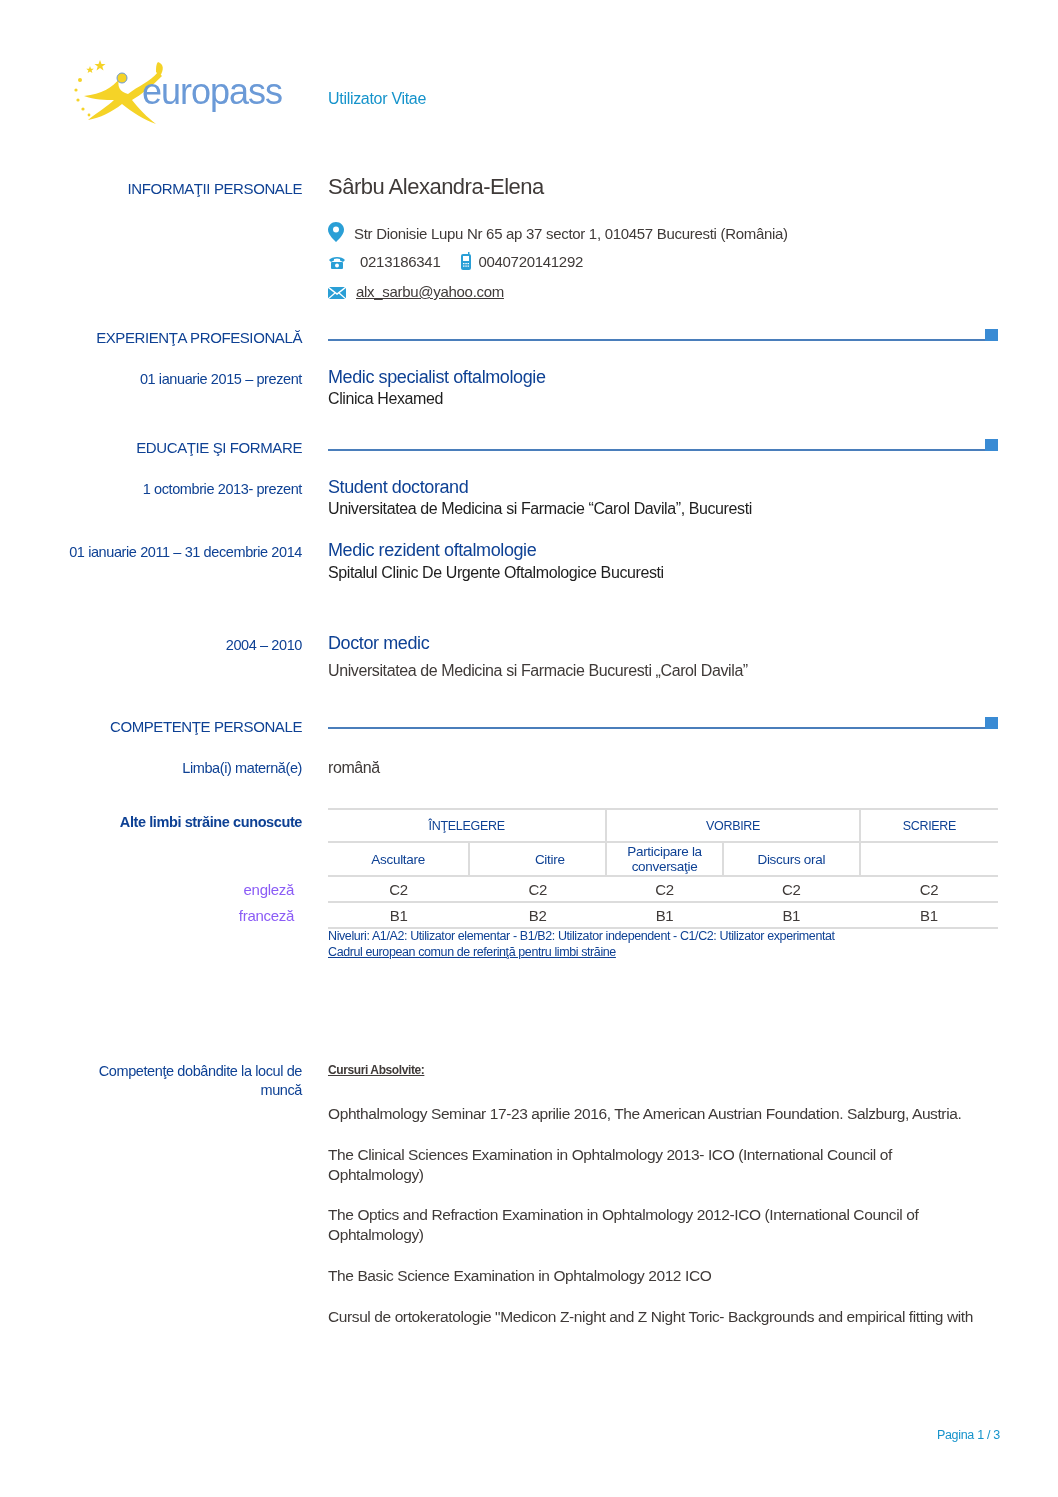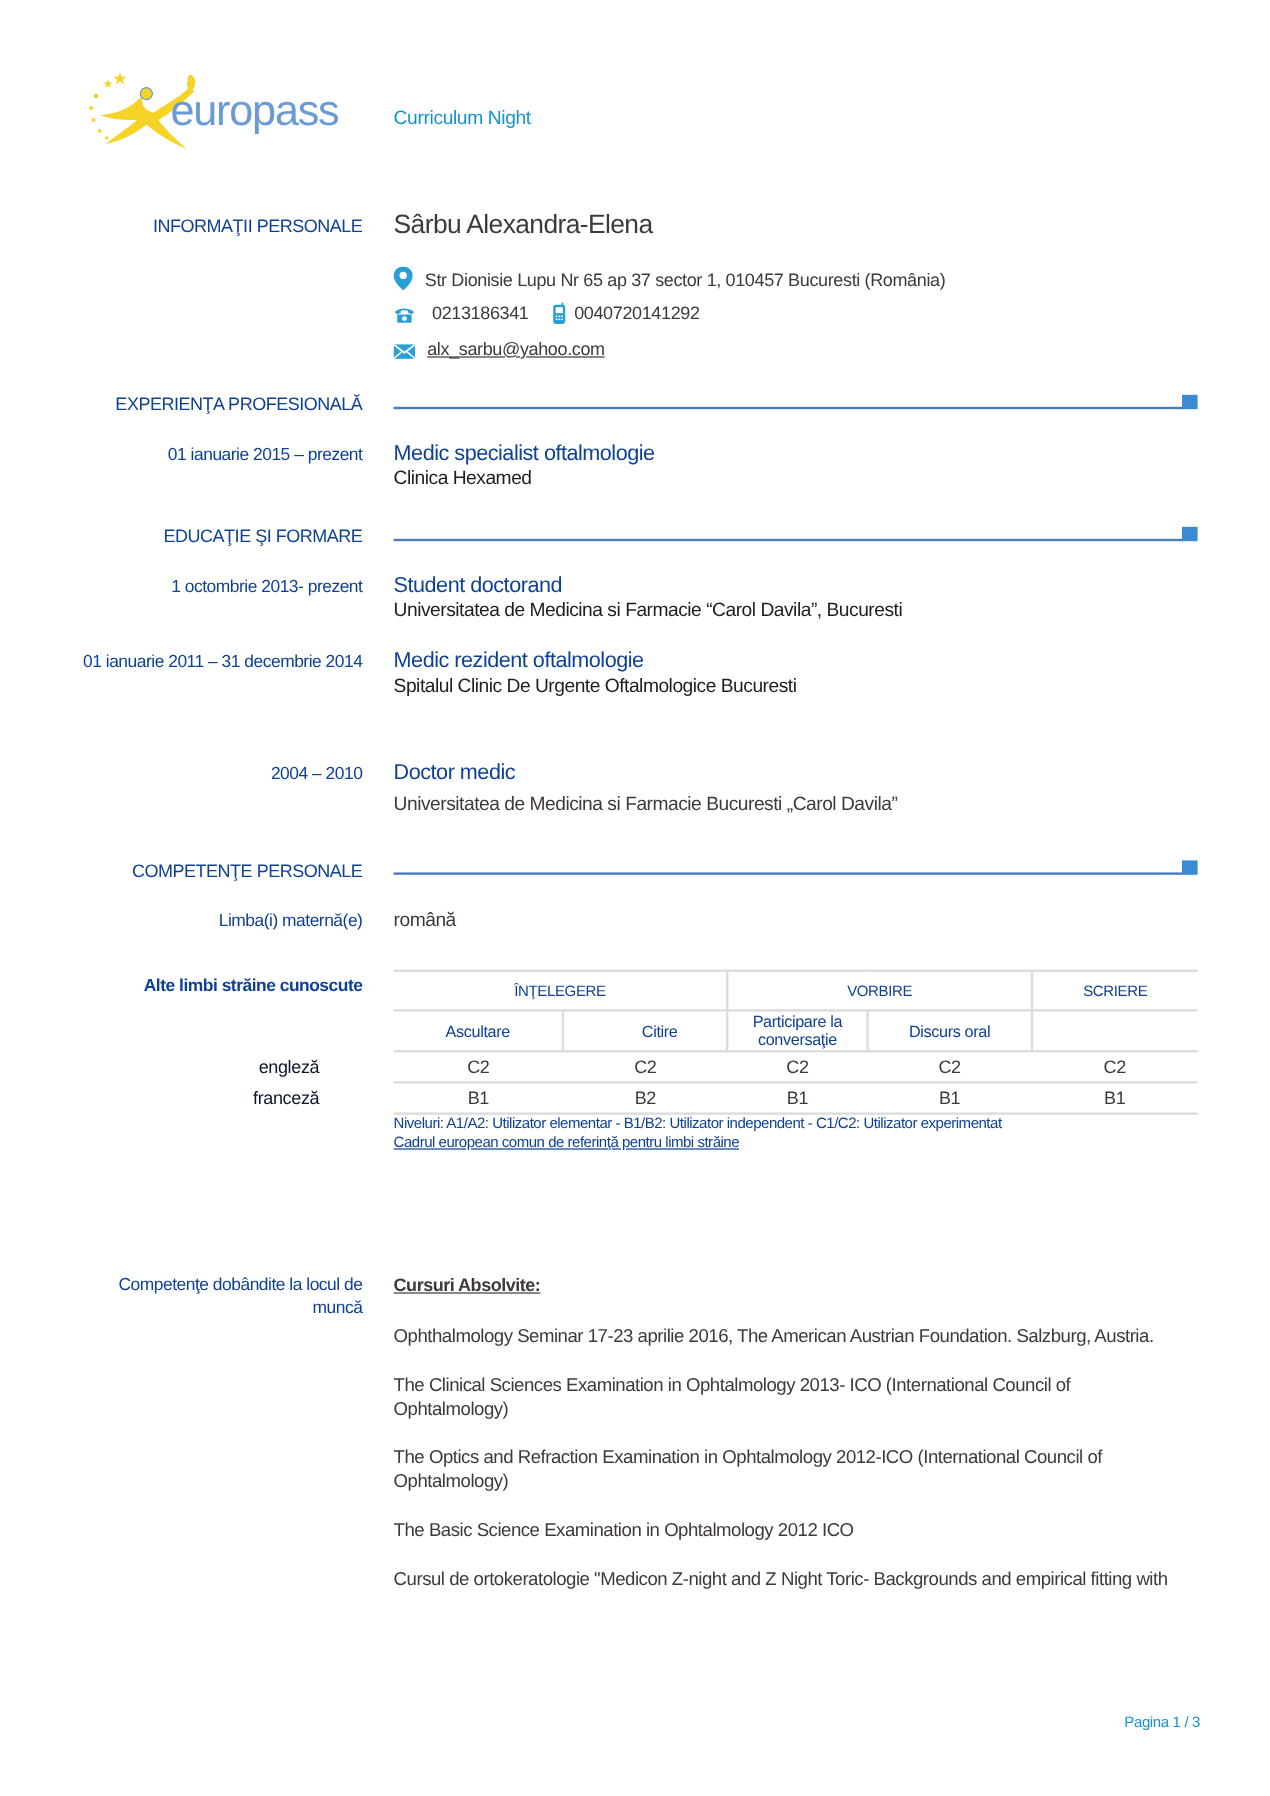--- a/index.html
+++ b/index.html
@@ -30,26 +30,26 @@
     .entry-sub { position: absolute; left: 328px; font-size: 16px; color: #1e1e1e; letter-spacing: -0.4px; }
     .entry-sub.light { color: #3f3a38; }
 
     
     #lang-table { position: absolute; left: 328px; top: 808px; width: 670px; border-collapse: collapse; font-size: 12.5px; color: #0e4194; }
     #lang-table td { text-align: center; vertical-align: middle; letter-spacing: -0.3px; }
     #lang-table tr.head1 td { height: 33px; border-top: 2px solid #dcdcdc; border-bottom: 2px solid #dcdcdc; }
     #lang-table tr.head2 td { height: 34px; border-bottom: 2px solid #dcdcdc; font-size: 13.5px; line-height: 15px; }
     #lang-table tr.lvl td { height: 26px; font-size: 15px; color: #3f3a38; border-bottom: 2px solid #dcdcdc; }
     #lang-table .vsep { border-right: 2px solid #dcdcdc; }
-    .lang-name { position: absolute; right: 792px; font-size: 15px; color: #0f172a; letter-spacing: -0.3px; }
+    .lang-name { position: absolute; right: 764px; font-size: 15px; color: #8b5cf6; letter-spacing: -0.3px; }
     #levels-note { left: 328px; top: 929px; font-size: 12.5px; color: #0e4194; letter-spacing: -0.4px; }
     #cefr-link { left: 328px; top: 945px; font-size: 12.5px; color: #0e4194; letter-spacing: -0.4px; text-decoration: underline; }
 
     
-    #courses-heading { left: 328px; top: 1063px; font-size: 15px; font-weight: bold; color: #3f3a38; text-decoration: underline; letter-spacing: -0.4px; }
+    #courses-heading { left: 328px; top: 1063px; font-size: 12px; font-weight: bold; color: #3f3a38; text-decoration: underline; letter-spacing: -0.4px; }
     .course { position: absolute; left: 328px; width: 670px; font-size: 15.5px; color: #3f3a38; letter-spacing: -0.4px; line-height: 19.5px; }
 
     #page-footer { right: 58px; top: 1428px; font-size: 12.5px; color: #1593cb; letter-spacing: -0.3px; }
   </style>
 </head>
 <body>
 
 <div id="logo" class="abs">
   <svg width="232" height="72" viewBox="0 0 232 72">
     <g fill="#f5d327">
@@ -60,21 +60,21 @@
       <circle cx="6" cy="44" r="1.6"></circle>
       <circle cx="11" cy="53" r="1.6"></circle>
       <circle cx="17" cy="59" r="1.4"></circle>
       <path d="M12,40 C30,38 40,32 48,22 C44,30 48,36 56,38 C66,30 78,26 86,16 L90,20 C80,30 70,38 60,44 C66,52 76,62 84,68 C72,64 60,56 50,48 C40,56 28,62 16,64 C26,56 36,50 42,44 C34,44 22,44 12,40 Z"></path>
       <path d="M86,6 C92,8 92,14 88,20 L84,16 C84,12 84,8 86,6 Z"></path>
     </g>
     <circle cx="50" cy="22" r="5" fill="#f5d327" stroke="#6b9ad7" stroke-width="1"></circle>
     <text x="70" y="48" font-family="Liberation Sans, sans-serif" font-size="36" fill="#6b9ad7" letter-spacing="-1">europass</text>
   </svg>
 </div>
-<div id="cv-title" class="abs">Curriculum Night</div>
+<div id="cv-title" class="abs">Utilizator Vitae</div>
 
 <div class="section-label" style="top:180px;">INFORMAŢII PERSONALE</div>
 <div id="name" class="abs">Sârbu Alexandra-Elena</div>
 
 <div class="contact" style="top:222px;">
   <svg width="16" height="20" viewBox="0 0 16 20">
     <path d="M8 0C3.6 0 0 3.5 0 7.8 0 13.5 8 20 8 20s8-6.5 8-12.2C16 3.5 12.4 0 8 0z" fill="#2a9fd6"></path>
     <circle cx="8" cy="7.5" r="3" fill="#ffffff"></circle>
   </svg>
   <span>Str Dionisie Lupu Nr 65 ap 37 sector 1, 010457 Bucuresti (România)</span>

